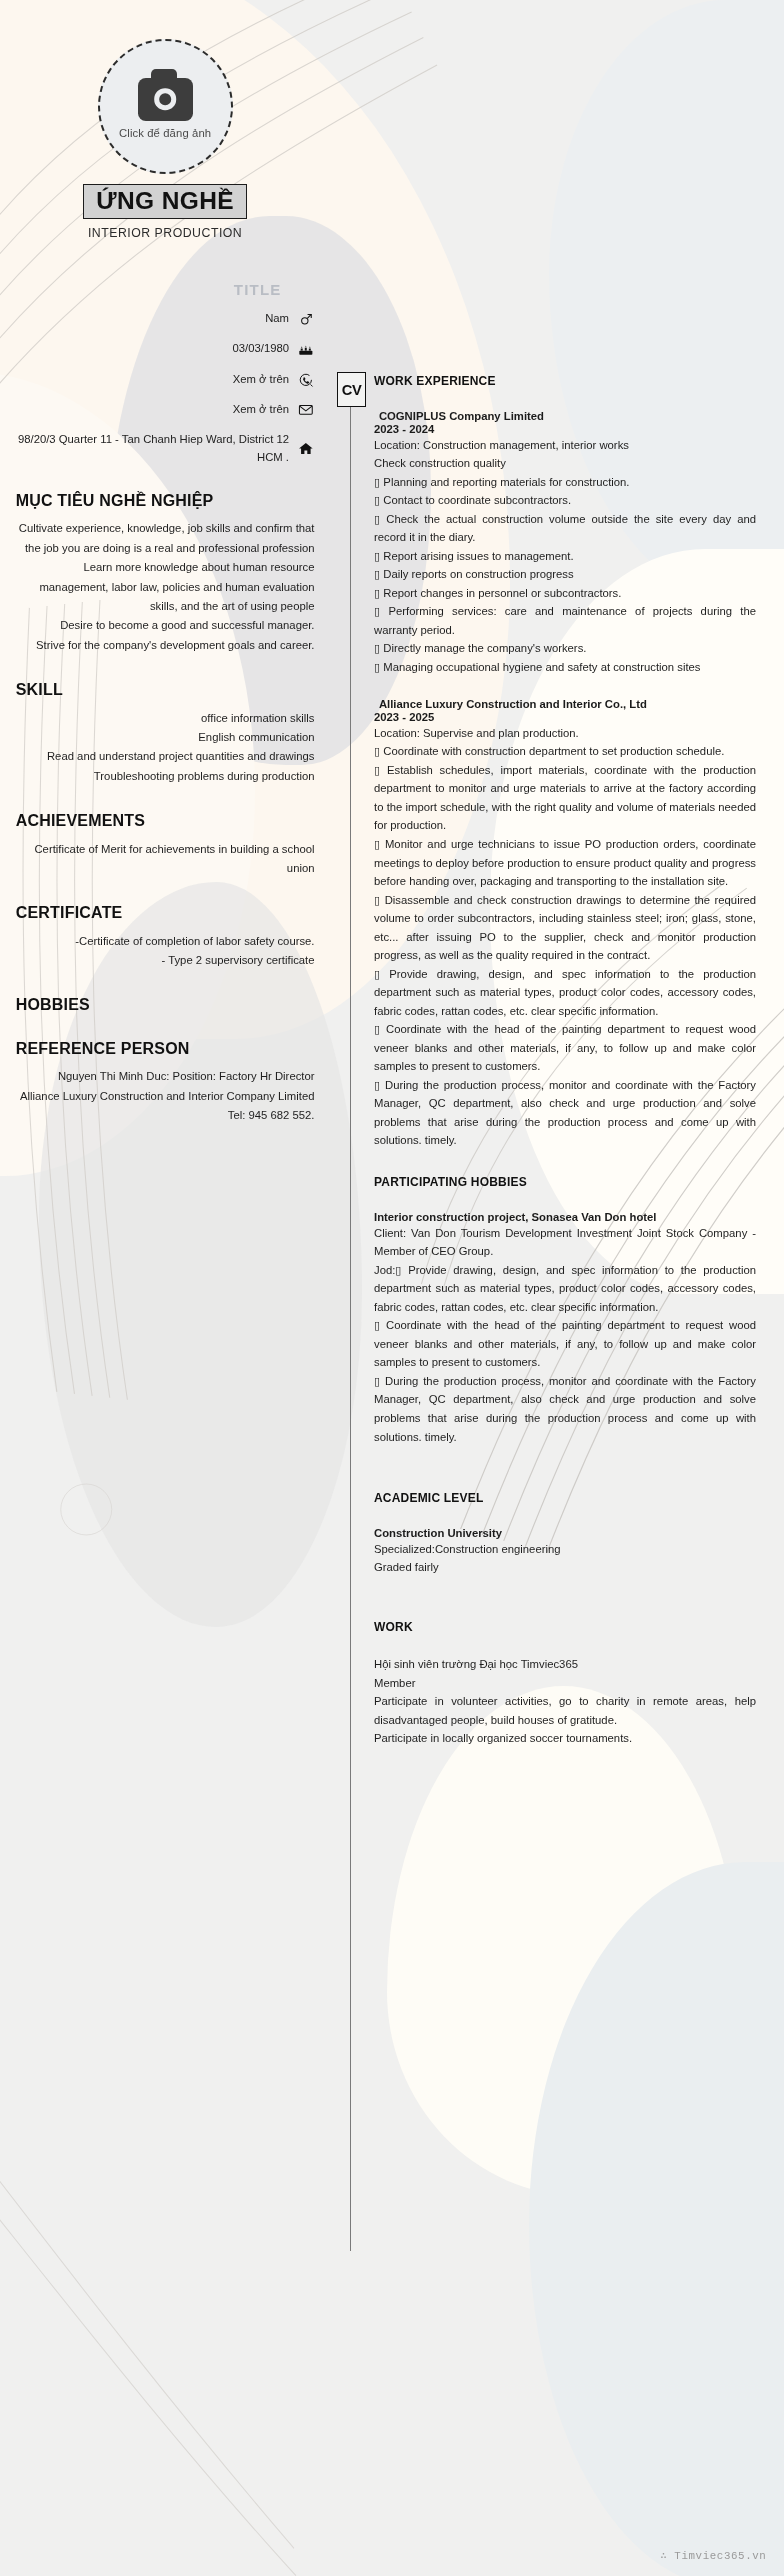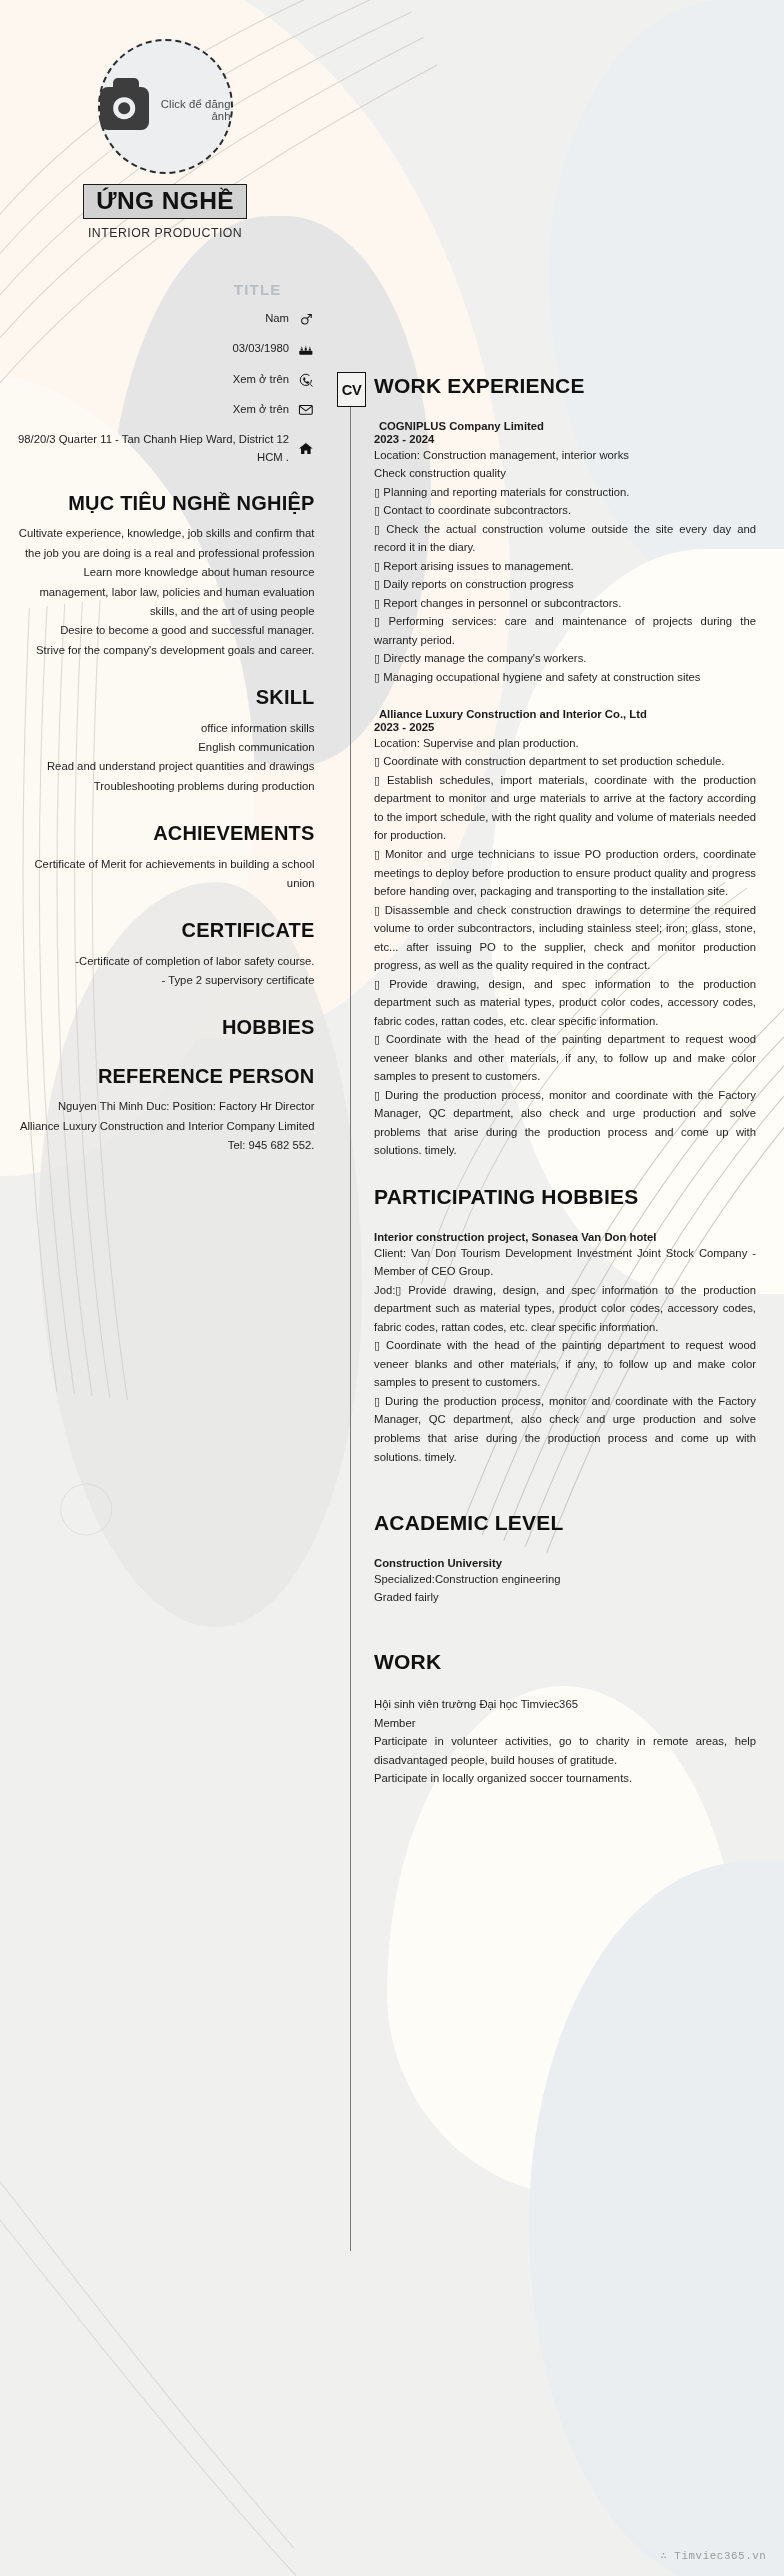--- a/index.html
+++ b/index.html
@@ -68,21 +68,21 @@
     box-sizing:border-box;
   }
   
   .photo-wrap{
     width:135px;height:135px;margin:39px auto 0 auto;position:relative;
   }
   .photo-circle{
     width:135px;height:135px;border-radius:50%;
     background:#eceef0;
     border:2px dashed #2b2b2b;
-    display:flex;align-items:center;justify-content:center;
+    display:flex;flex-direction:column;align-items:center;justify-content:center;
     box-sizing:border-box;
   }
   .cam{
     width:55px;height:43px;background:#3d3d3d;border-radius:7.8px;position:relative;
     margin-top:3.9px;
   }
   .cam:before{
     content:"";position:absolute;top:-8.8px;left:13.7px;width:25.5px;height:10.8px;
     background:#3d3d3d;border-radius:4.9px 4.9px 0 0;
   }
@@ -117,41 +117,41 @@
   }
   .info-row .txt{text-align:right;}
   .ico{
     width:16.7px;min-width:16.7px;height:16.7px;display:flex;align-items:center;justify-content:center;
     color:#111;
   }
   .ico svg{display:block;}
   
   .sec{margin-top:25.5px;}
   .sec-title{
-    font-size:20px;font-weight:bold;color:#111;letter-spacing:0.2px;
-    text-align:right;margin-bottom:9.8px;
+    font-size:16px;font-weight:bold;color:#111;letter-spacing:0.2px;
+    text-align:left;margin-bottom:9.8px;
   }
   .sec-body{font-size:11.3px;color:#1e1e1e;line-height:1.72;text-align:right;}
   .sec-body div{margin:0;}
   
   .divider{
     position:absolute;left:350px;top:400px;width:1.4px;height:1851px;background:#7a7a7a;
   }
   .cv-badge{
     position:absolute;left:337px;top:372px;width:27.4px;height:33px;
     border:1.6px solid #111;background:#f3f3f2;
     display:flex;align-items:center;justify-content:center;
     font-size:14.7px;font-weight:bold;color:#111;letter-spacing:-0.3px;
   }
   
   .col-right{
     position:absolute;left:374px;top:374px;width:382px;
   }
   .r-title{
-    font-size:21px;font-weight:bold;color:#111;letter-spacing:0.2px;margin-bottom:21.6px;
+    font-size:12px;font-weight:bold;color:#111;letter-spacing:0.2px;margin-bottom:21.6px;
   }
   .r-sub{font-size:11.3px;font-weight:bold;color:#1b1b1b;margin-bottom:1px;}
   .r-sub.indent{padding-left:4.9px;}
   .r-line{font-size:11.3px;color:#1e1e1e;line-height:1.64;text-align:justify;}
   .r-line.just{text-align:justify;text-justify:inter-word;}
   .blk{margin-bottom:21.6px;}
   
   .footer{
     position:absolute;right:17.6px;bottom:13.7px;
     font-family:"Liberation Mono","DejaVu Sans Mono",monospace;

